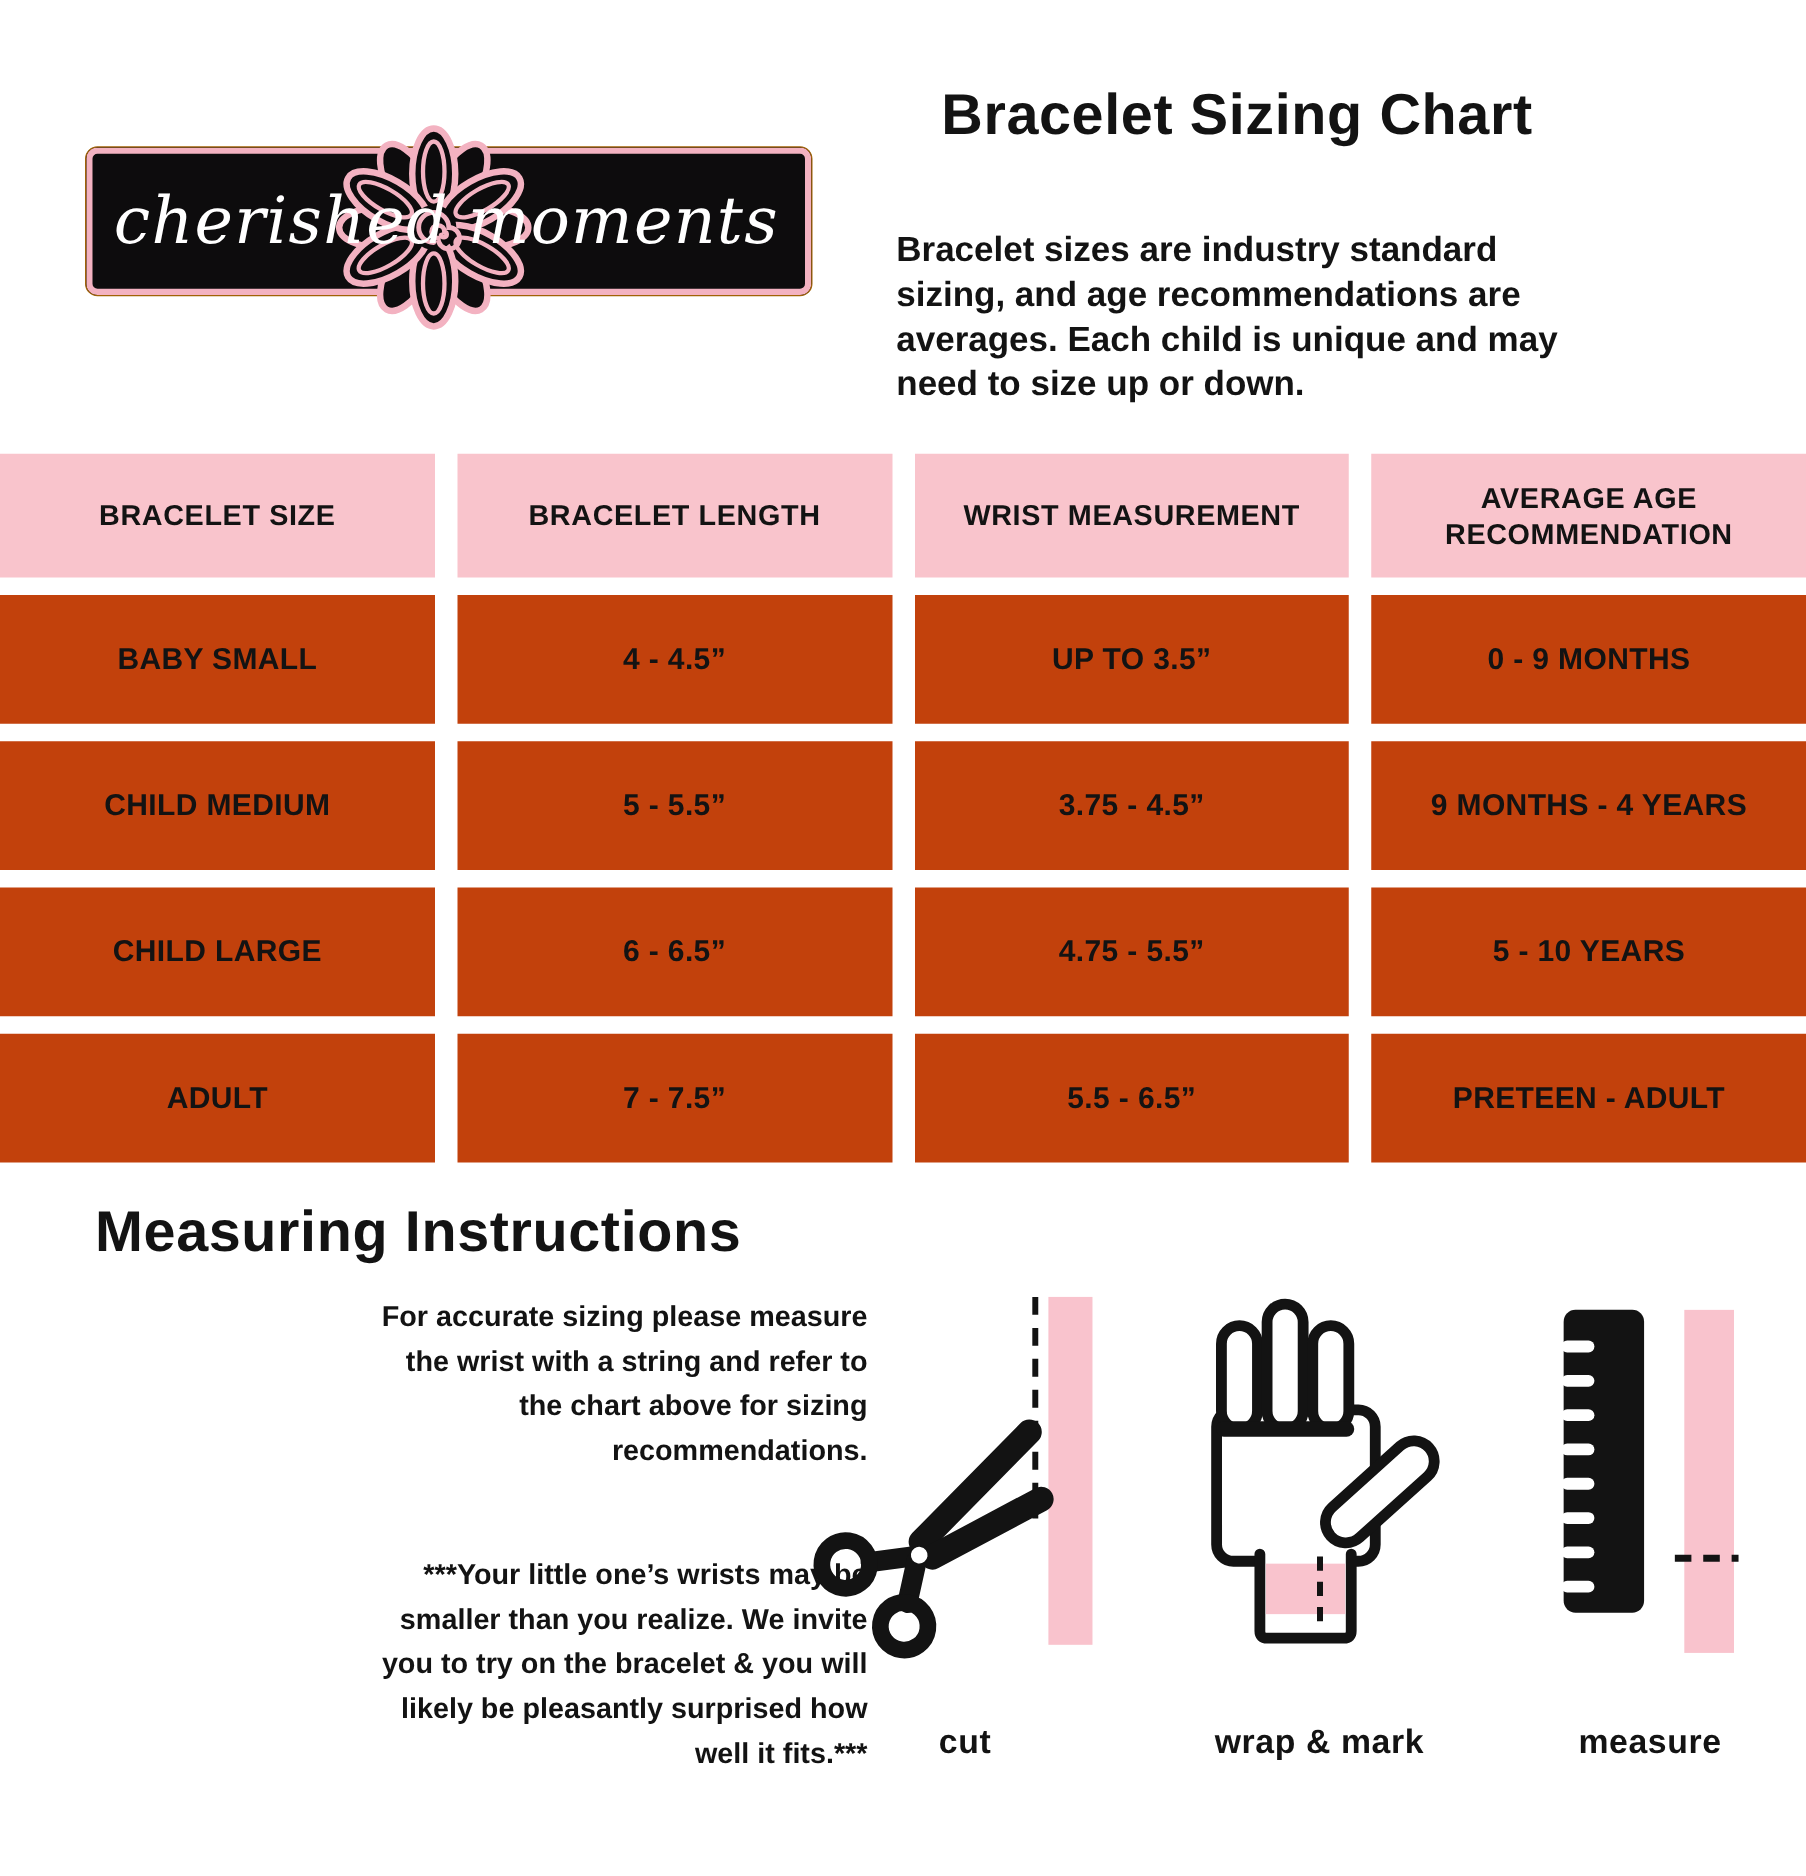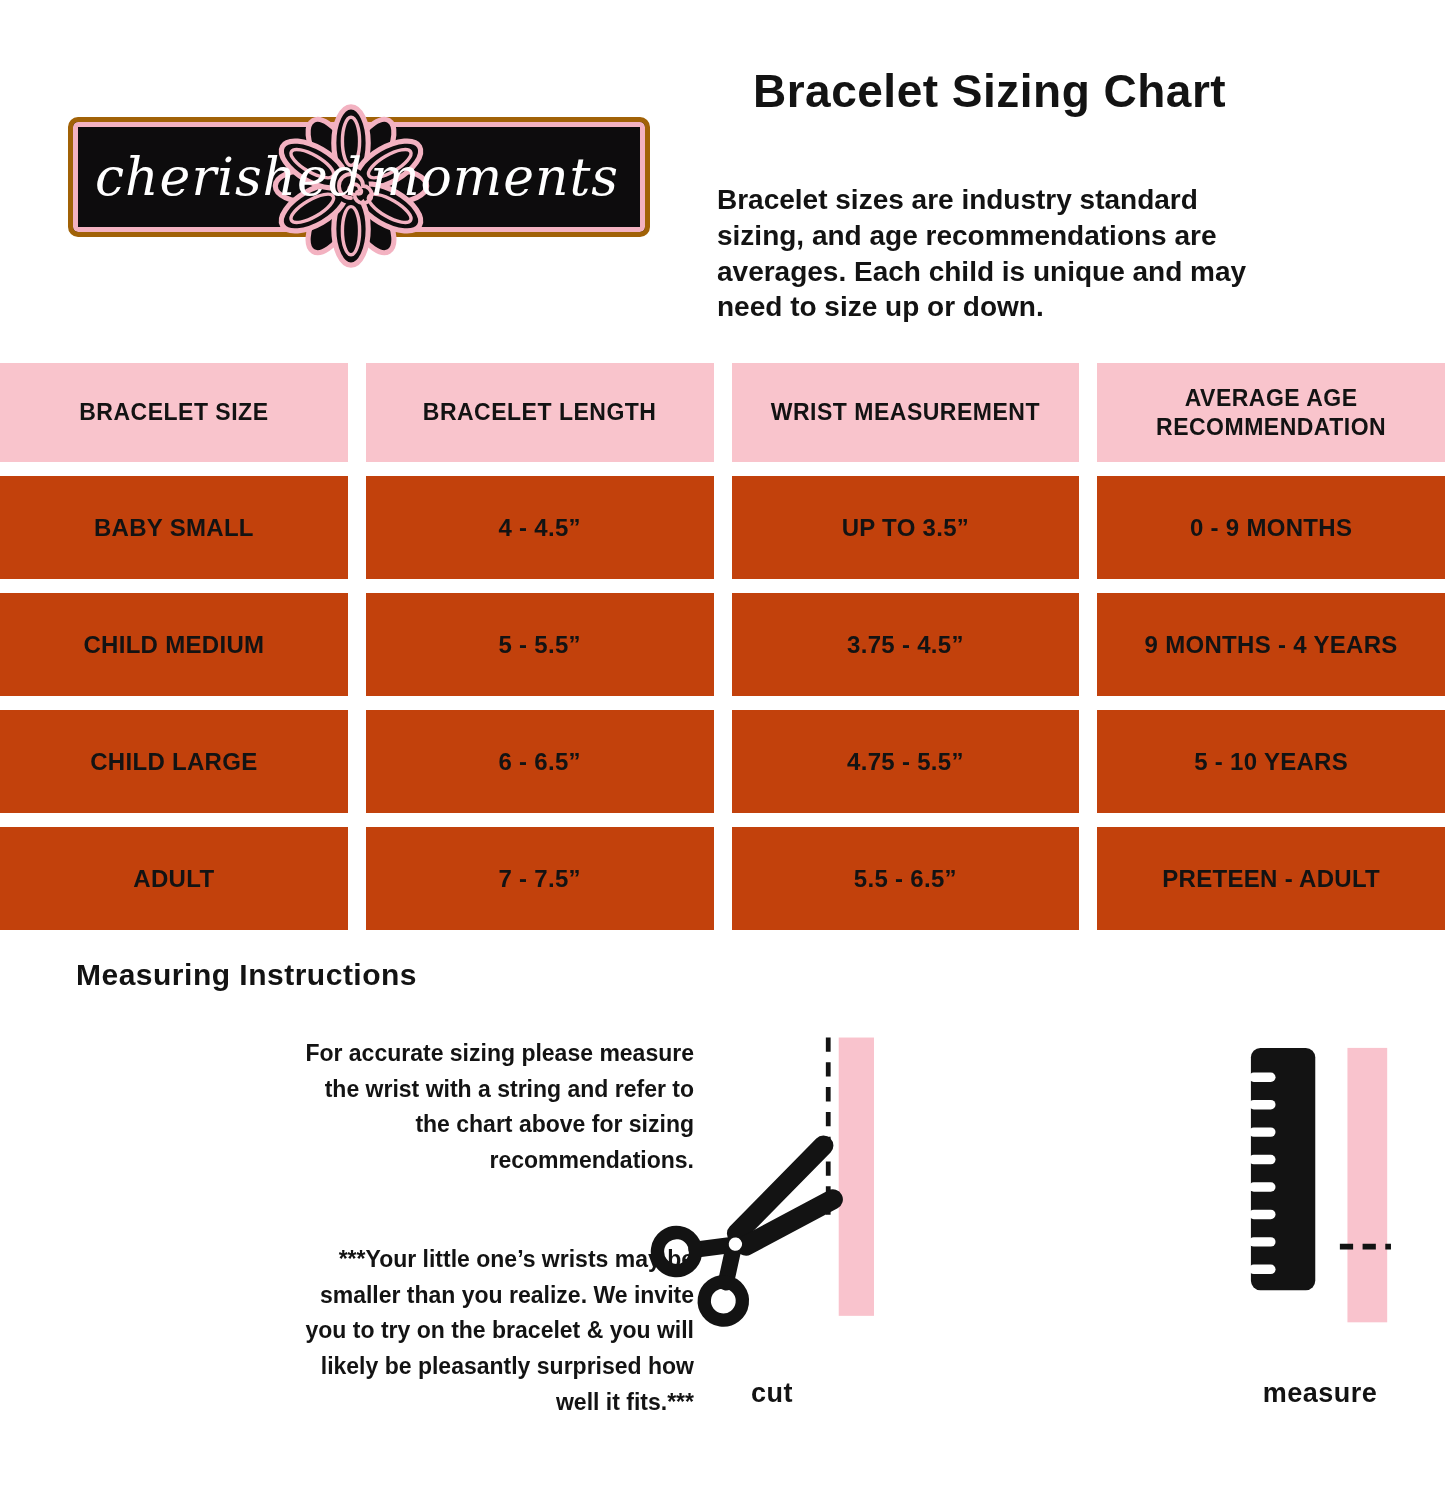--- a/index.html
+++ b/index.html
@@ -6,21 +6,21 @@
   html,body { background:#ffffff; }
   body { font-family:"Liberation Sans", sans-serif; color:#131313; }
   .canvas {
     position:relative; width:1445px; height:1501px;
     background:#ffffff; overflow:hidden;
   }
 
   
   .logo {
     position:absolute; left:68px; top:117px; width:582px; height:120px;
-    background:#0d0c0d; border:5px solid #a16207; border-radius:10px;
+    background:#0d0c0d; border:1px solid #a16207; border-radius:10px;
     box-shadow: inset 0 0 0 5px #f3b2c1;
     display:flex; align-items:center; justify-content:space-between;
     padding:0 26px 0 22px;
   }
   .logo-word {
     color:#ffffff; font-family:"DejaVu Serif", serif; font-style:italic;
     font-size:52px; letter-spacing:1px; position:relative; z-index:2;
     white-space:nowrap;
   }
   .flower { position:absolute; left:192px; top:-22px; z-index:1; }
@@ -52,21 +52,21 @@
     background:#f9c4cc; font-size:23px; font-weight:bold; letter-spacing:0.5px;
     line-height:1.25;
   }
   .cell.td {
     background:#c2410c; font-size:24px; font-weight:bold; letter-spacing:0.3px;
   }
 
   
   .instructions-title {
     position:absolute; left:76px; top:958px;
-    font-size:30px; font-weight:bold; letter-spacing:0.5px;
+    font-size:46px; font-weight:bold; letter-spacing:0.5px;
   }
   .instructions-para {
     position:absolute; left:74px; width:620px;
     font-size:23px; font-weight:bold; line-height:1.55;
     white-space:pre-line;
     text-align:right;
   }
   #para1 { top:1036px; }
   #para2 { top:1242px; }
 
@@ -185,20 +185,38 @@
         <line x1="-2" y1="-2" x2="-34" y2="-20" stroke-width="17"></line>
         <line x1="-2" y1="2" x2="-30" y2="26" stroke-width="17"></line>
         <circle cx="-52" cy="-31" r="20" fill="none" stroke-width="14"></circle>
         <circle cx="-44" cy="40" r="20" fill="none" stroke-width="14"></circle>
         <circle cx="2" cy="0" r="7" fill="#ffffff" stroke="none"></circle>
       </g>
     </svg>
     <div class="step-label">cut</div>
   </div>
 
+  <div class="step" id="step-wrap">
+    <svg viewBox="0 0 215 312" width="207" height="300" aria-hidden="true">
+      <g stroke="#131313" stroke-width="9" fill="#ffffff" stroke-linejoin="round" stroke-linecap="round">
+        <rect x="22" y="108" width="132" height="126" rx="14"></rect>
+        <path d="M58,228 L58,292 Q58,298 64,298 L128,298 Q134,298 134,292 L134,228"></path>
+        <rect x="26" y="38" width="30" height="86" rx="15"></rect>
+        <rect x="64" y="20" width="30" height="104" rx="15"></rect>
+        <rect x="102" y="38" width="30" height="86" rx="15"></rect>
+        <g transform="rotate(48 150 190)">
+            <rect x="128" y="120" width="34" height="110" rx="17"></rect>
+          </g>
+      </g>
+      <line x1="28" y1="124" x2="130" y2="124" stroke="#131313" stroke-width="13" stroke-linecap="round"></line>
+      <rect x="63" y="236" width="66" height="42" fill="#f9c3cd"></rect>
+      <line x1="108" y1="230" x2="108" y2="284" stroke="#131313" stroke-width="5" stroke-dasharray="12 9"></line>
+    </svg>
+    <div class="step-label">wrap &amp; mark</div>
+  </div>
 
   <div class="step" id="step-measure">
     <svg viewBox="0 0 150 298" width="142" height="282" aria-hidden="true">
       <rect x="2" y="2" width="68" height="256" rx="10" fill="#131313"></rect>
       <rect x="0" y="28" width="28" height="10" rx="5" fill="#ffffff"></rect>
       <rect x="0" y="57" width="28" height="10" rx="5" fill="#ffffff"></rect>
       <rect x="0" y="86" width="28" height="10" rx="5" fill="#ffffff"></rect>
       <rect x="0" y="115" width="28" height="10" rx="5" fill="#ffffff"></rect>
       <rect x="0" y="144" width="28" height="10" rx="5" fill="#ffffff"></rect>
       <rect x="0" y="173" width="28" height="10" rx="5" fill="#ffffff"></rect>

